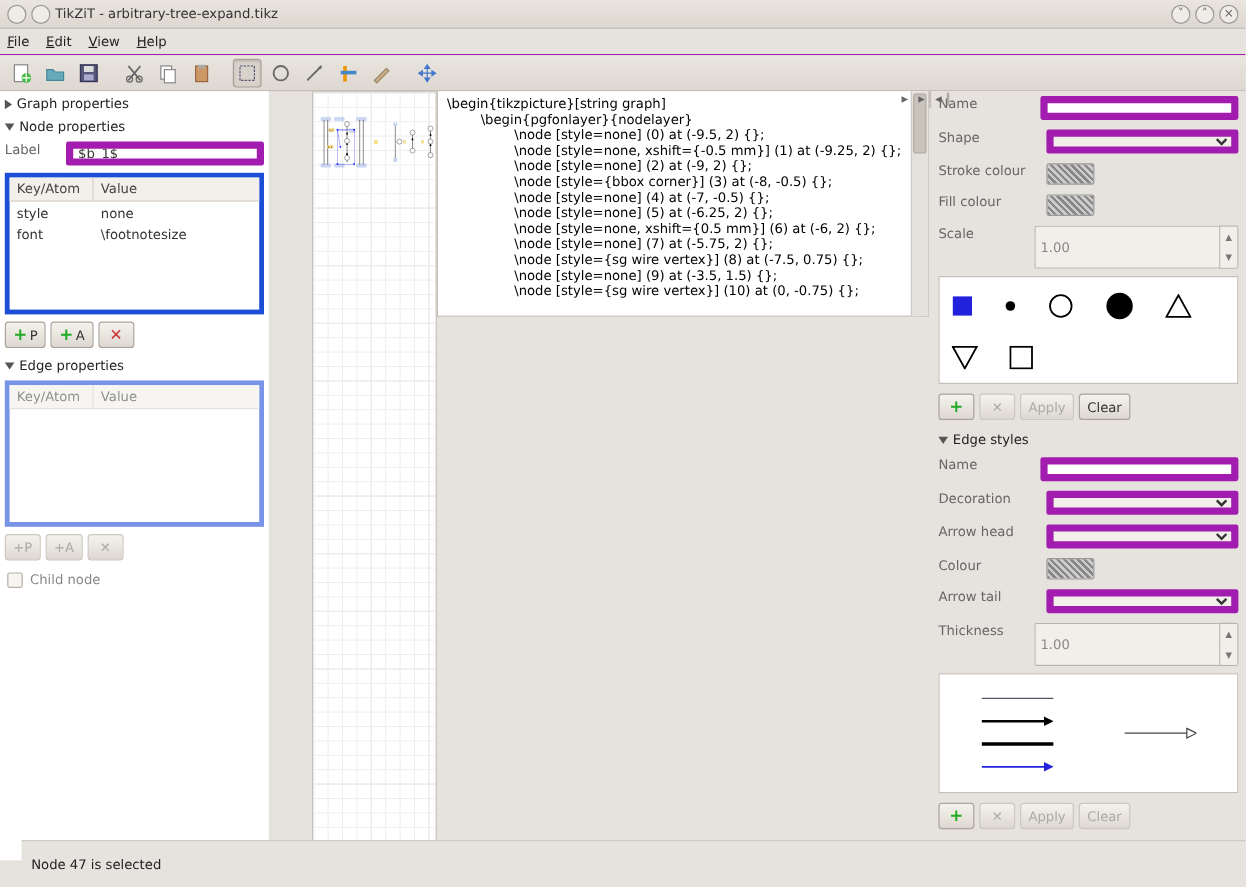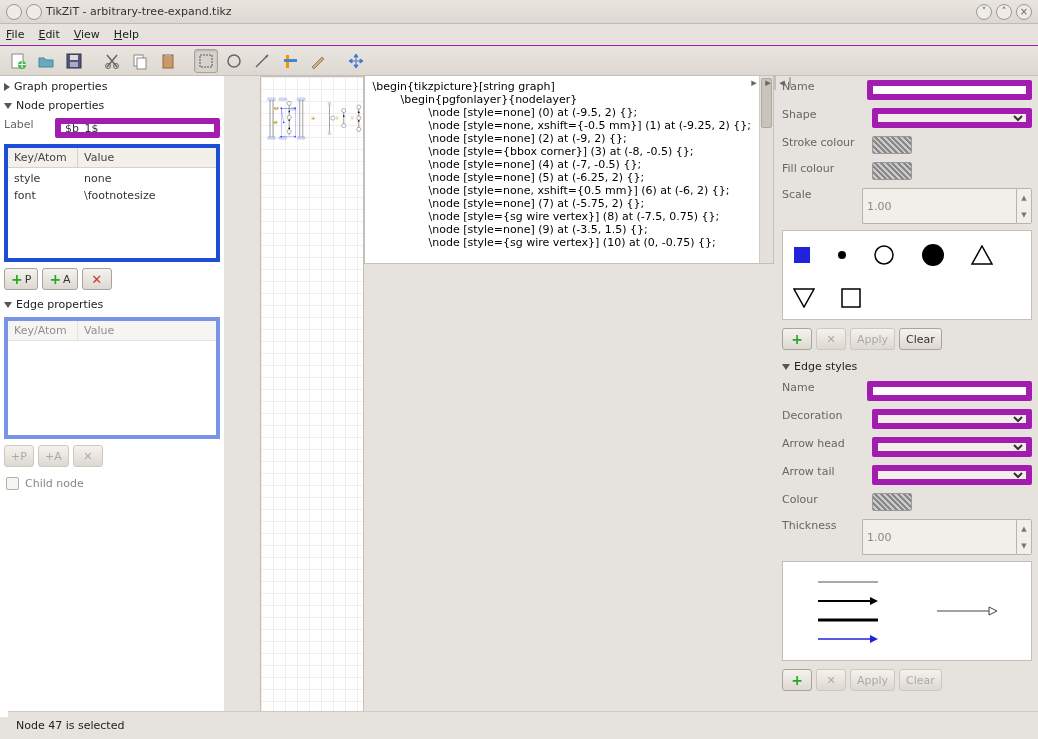--- a/index.html
+++ b/index.html
@@ -45,21 +45,21 @@
 .chk .box { width:13px;height:13px;border:1px solid #b5afa7;border-radius:2px;background:#f7f5f1; }
 .canvas { flex:1; border:1px solid #c5bfb7; background:#fff; position:relative; overflow:hidden; }
 .grid-bg { position:absolute; inset:0; background-image: linear-gradient(#eee 1px,transparent 1px),linear-gradient(90deg,#eee 1px,transparent 1px),linear-gradient(#ddd 1px,transparent 1px),linear-gradient(90deg,#ddd 1px,transparent 1px); background-size: 12px 12px,12px 12px,48px 48px,48px 48px; }
 .code { height: 188px; border:1px solid #c5bfb7; border-top:0; background:#fff; display:flex; }
 .code pre { flex:1; overflow:hidden; padding:4px 8px; font-family:"DejaVu Sans",sans-serif; font-size:11px; line-height:13px; white-space:pre; color:#000; }
 .vscroll { width:14px; background:#e4e0da; border-left:1px solid #ccc; position:relative; }
 .vscroll .thumb { position:absolute; left:1px; right:1px; top:2px; height:50px; background:#c8c3bb; border:1px solid #aea89f; border-radius:2px; }
 .hscroll { height:14px; background:#e4e0da; border:1px solid #c5bfb7; border-top:0; position:relative; }
 .hscroll .thumb { position:absolute; top:1px; bottom:1px; left:14px; right:40px; background:#c8c3bb; border:1px solid #aea89f; border-radius:2px; }
 .hscroll .arr { position:absolute; top:0; bottom:0; width:14px; display:flex;align-items:center;justify-content:center; color:#666; }
-.statusbar { position:absolute; left:8px; right:0; bottom:0; height:28px; display:flex;align-items:center; padding:0 8px; color:#222; background:#e6e2dd; border-top:1px solid #cfc9c2; }
+.statusbar { position:absolute; left:18px; right:0; bottom:0; height:39px; display:flex;align-items:center; padding:0 8px; color:#222; background:#e6e2dd; border-top:1px solid #cfc9c2; }
 .swatch { width:40px;height:18px;border:1px solid #999;background:repeating-linear-gradient(45deg,#888,#888 2px,#ccc 2px,#ccc 4px);border-radius:2px; }
 .palette { border:1px solid #c5bfb7; background:#fff; padding: 10px; display:flex; flex-wrap:wrap; gap: 18px 26px; align-items:center; }
 .palette.shapes { height: 90px; }
 .palette.edges { height: 100px; flex-direction:column; gap:10px; align-items:center; justify-content:center; }
 .spin { display:flex; flex:1; }
 .spin input { flex:1; border:1px solid #b9b3ab; border-right:0; height:36px; padding:0 4px; background:#f2efea; color:#888; border-radius:2px 0 0 2px;}
 .spin .arrs { width:16px; border:1px solid #b9b3ab; display:flex;flex-direction:column; border-radius:0 2px 2px 0; }
 .spin .arrs div{flex:1;display:flex;align-items:center;justify-content:center;font-size:7px;background:#f2efea;color:#777;}
 svg.diag { position:absolute; inset:0; }
 </style>
@@ -384,26 +384,26 @@
       </div>
     <div class="row">
         <label>Decoration</label>
         <select class="text"></select>
       </div>
     <div class="row">
         <label>Arrow head</label>
         <select class="text"></select>
       </div>
     <div class="row">
+        <label>Colour</label>
+        <div class="swatch"></div>
+      </div>
+    <div class="row">
         <label>Arrow tail</label>
         <select class="text"></select>
-      </div>
-    <div class="row">
-        <label>Colour</label>
-        <div class="swatch"></div>
       </div>
     <div class="row">
         <label>Thickness</label>
         <div class="spin">
           <input value="1.00" style="">
           <div class="arrs">
             <div>▲</div>
             <div>▼</div>
           </div>
         </div>

